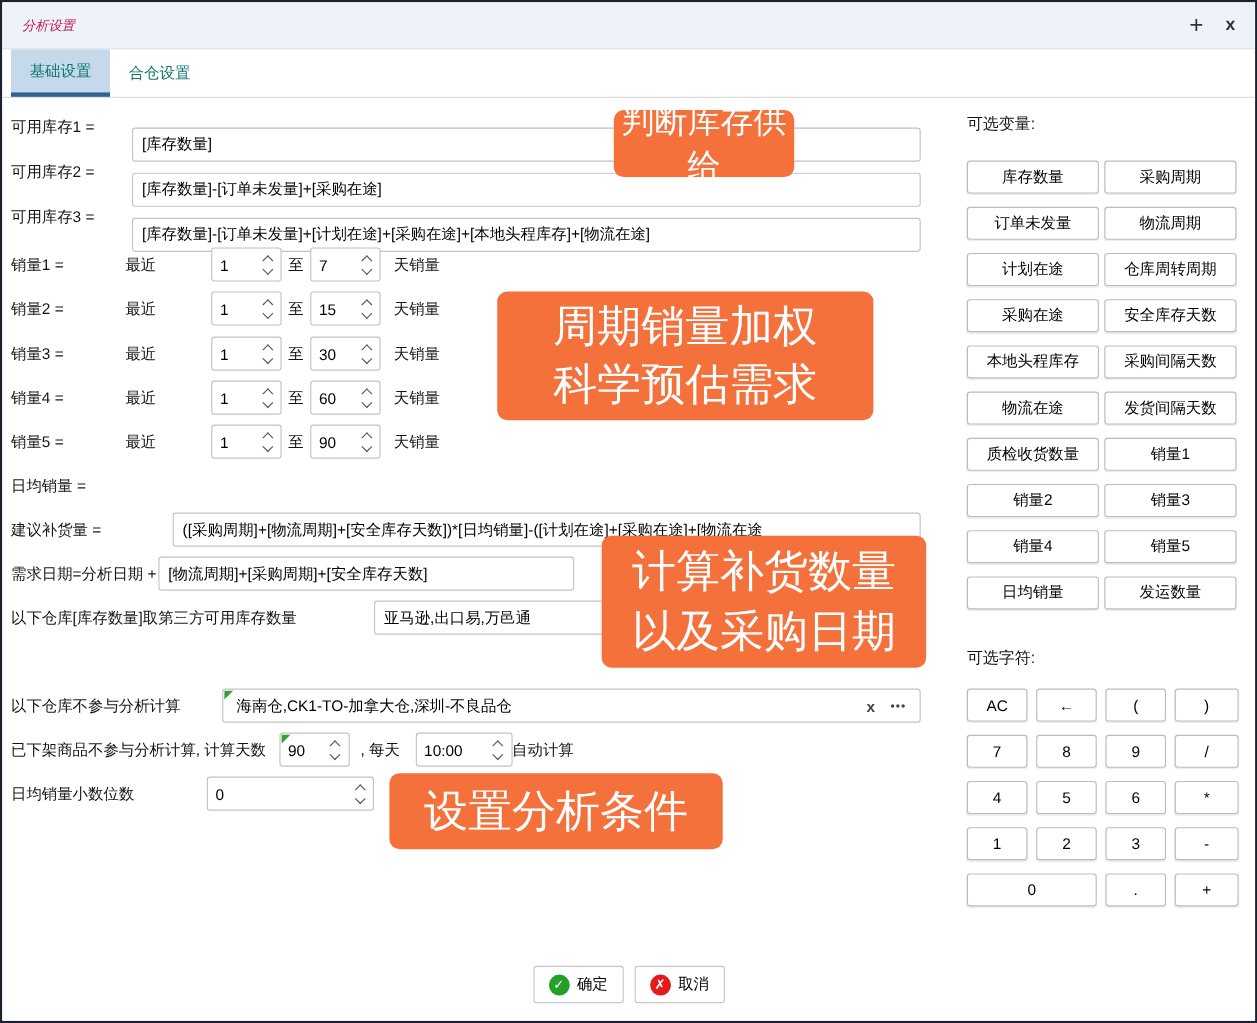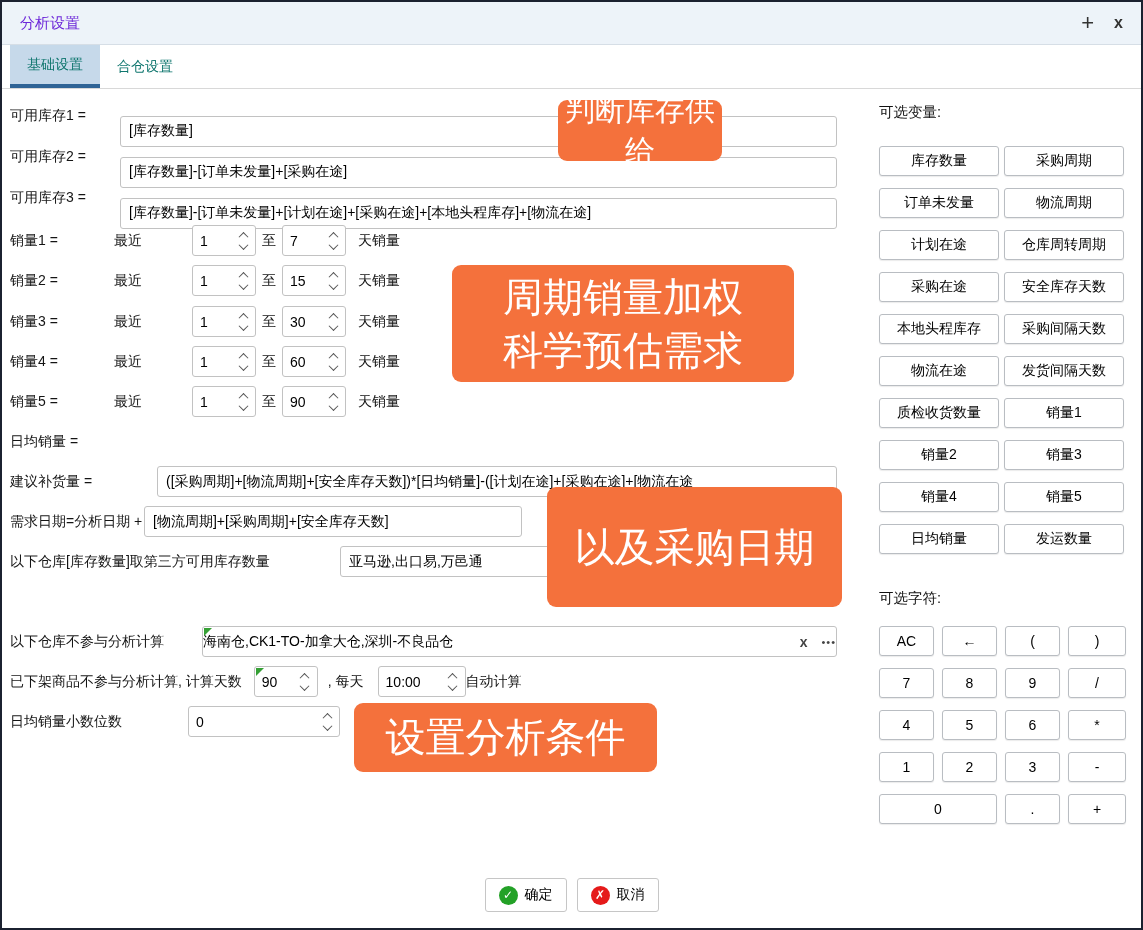--- a/index.html
+++ b/index.html
@@ -2,21 +2,21 @@
 <html><head>
 <meta charset="utf-8">
 <style>
   html,body{margin:0;padding:0;background:#fff;}
   body{font-family:"Liberation Sans","DejaVu Sans",sans-serif;}
   .window{position:relative;width:1143px;height:930px;box-sizing:border-box;
     border:2px solid #1b2130;background:#fff;overflow:hidden;}
   
   .titlebar{height:43px;background:#edf3f9;border-bottom:1px solid #d6dee6;
     display:flex;align-items:center;padding:0 18px;box-sizing:border-box;}
-  .title{font-size:15px;color:#6d28d9;}
+  .title{font-size:12px;color:#be185d;font-style:italic;}
   .tb-icons{margin-left:auto;display:flex;gap:20px;align-items:center;color:#333;}
   .tb-add{font-size:22px;line-height:1;cursor:pointer;}
   .tb-close{font-size:16px;font-weight:bold;line-height:1;cursor:pointer;}
   
   .tabbar{height:44px;border-bottom:1px solid #d8d8d8;display:flex;padding-left:8px;box-sizing:border-box;background:#fff;}
   .tab{padding:0 17px;display:flex;align-items:center;font-size:14px;color:#0f766e;cursor:pointer;box-sizing:border-box;}
   .tab.active{background:#c6d9ea;border-bottom:4px solid #2f6496;}
   
   .content{position:relative;height:839px;background:#fff;}
   .row{position:absolute;display:flex;align-items:center;height:31px;font-size:14px;color:#141414;}
@@ -35,21 +35,21 @@
   .spin-val{flex:1;display:flex;align-items:center;padding-left:7px;font-size:14px;color:#000;}
   .spin-arrows{width:18px;display:flex;flex-direction:column;align-items:center;justify-content:center;gap:4px;padding-right:3px;}
   .chev{display:block;width:6px;height:6px;border-left:1.6px solid #555;border-top:1.6px solid #555;cursor:pointer;}
   .chev.up{transform:rotate(45deg) translate(1px,1px);}
   .chev.down{transform:rotate(225deg) translate(1px,1px);}
   
   #row-third{align-items:flex-start;height:auto;}
   #row-third .lbl{width:268px;white-space:normal;line-height:37px;margin-top:-3px;}
   
   .inpwrap{position:relative;height:31px;box-sizing:border-box;border:1px solid #c2c2c2;border-radius:3px;
-    display:flex;align-items:center;background:#fff;padding:0 0;}
+    display:flex;align-items:center;background:#fff;padding:0 12px;}
   .bare{flex:1;border:none;outline:none;font-size:14px;font-family:inherit;color:#000;padding:0;background:transparent;}
   .clear-x{color:#444;font-weight:bold;font-size:14px;margin:0 14px 0 8px;cursor:pointer;}
   .more-dots{color:#444;font-size:11px;letter-spacing:1px;cursor:pointer;}
   
   .rightpanel{position:absolute;left:869px;top:0;width:260px;}
   .sec-title{font-size:14.5px;color:#111;margin:14px 0 0 8px;}
   .vargrid{margin:24px 0 0 8px;display:grid;grid-template-columns:120px 120px;gap:12px 5px;}
   .btnlike{height:30px;box-sizing:border-box;border:1px solid #b9bdc2;border-radius:3px;background:#fff;
     font-size:14px;color:#000;font-family:inherit;box-shadow:0 1px 1px rgba(0,0,0,0.08);cursor:pointer;}
   .chargrid{margin:18px 0 0 8px;display:grid;grid-template-columns:55px 55px 55px 58px;gap:12px 8px;}
@@ -287,20 +287,21 @@
     </div>
 
     <div class="callout" id="c1">
       <span>判断库存供给</span>
     </div>
     <div class="callout" id="c2">
       <span>周期销量加权</span>
       <span>科学预估需求</span>
     </div>
     <div class="callout" id="c3">
+      <span>计算补货数量</span>
       <span>以及采购日期</span>
     </div>
     <div class="callout" id="c4">
       <span>设置分析条件</span>
     </div>
 
     <div class="rightpanel">
       <div class="sec-title">可选变量:</div>
       <div class="vargrid">
         <button class="btnlike">库存数量</button>

